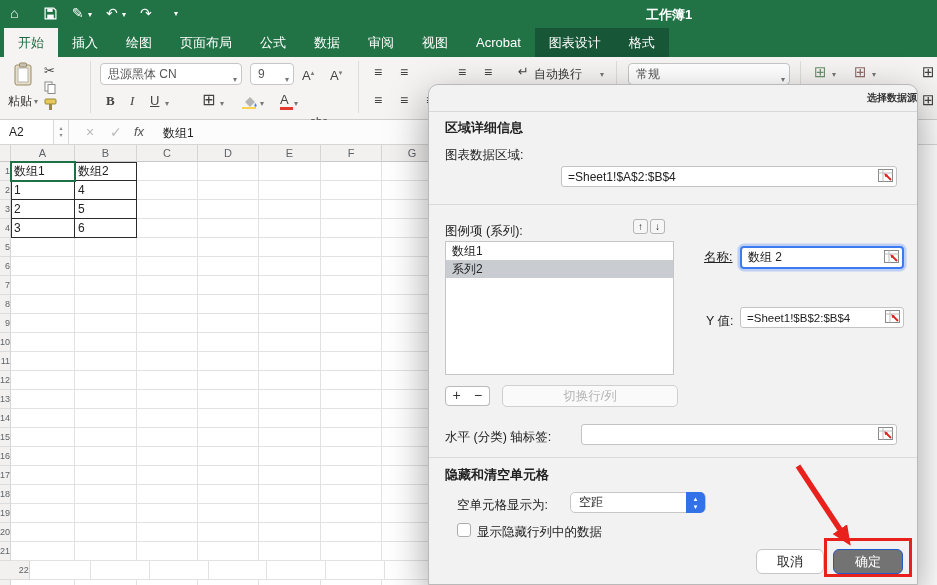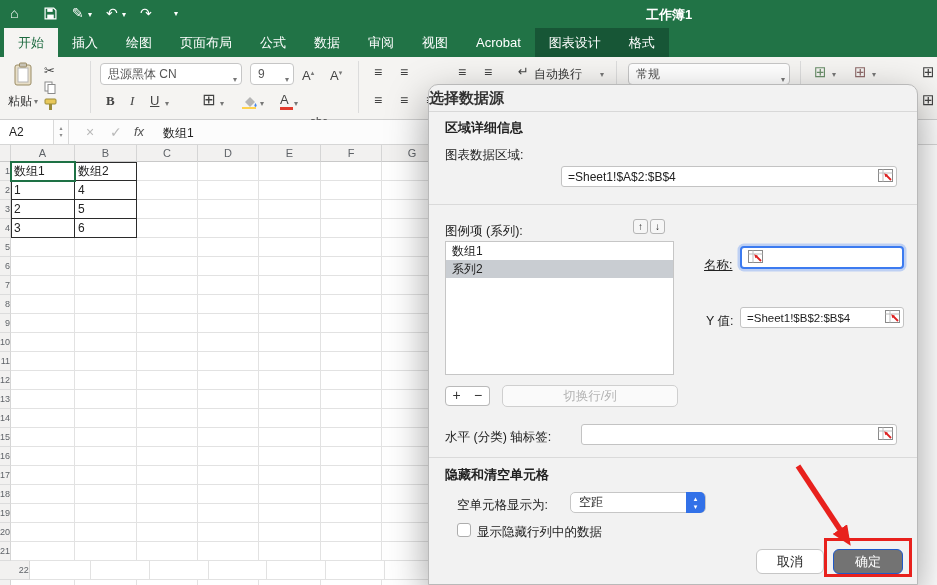--- a/index.html
+++ b/index.html
@@ -50,21 +50,21 @@
          font-size:12px;line-height:18px;padding-left:3px;overflow:hidden;white-space:nowrap;}
   .gcell.boxed{border-right:1px solid #2b2b2b;border-bottom:1px solid #2b2b2b;}
   .range-outline{position:absolute;border:1px solid #2b2b2b;pointer-events:none;box-sizing:border-box;}
   .sel-outline{position:absolute;border:2px solid #1e7145;pointer-events:none;box-sizing:border-box;}
 
   
   .dialog{position:absolute;left:428px;top:84px;width:490px;height:501px;background:#f2f2f2;
           border:1px solid #b9b9b9;border-radius:10px 10px 0 0;box-sizing:border-box;
           box-shadow:0 14px 40px rgba(0,0,0,.38);z-index:50;}
   .dlg-titlebar{position:absolute;left:0;top:0;width:100%;height:27px;border-bottom:1px solid #d8d8d8;box-sizing:border-box;}
-  .dlg-title{width:100%;text-align:left;font-size:15px;font-weight:600;color:#333;line-height:26px;}
+  .dlg-title{width:100%;text-align:right;font-size:10px;font-weight:600;color:#333;line-height:26px;}
   .sec-title{position:absolute;font-size:13px;font-weight:bold;color:#222;}
   .dlabel{position:absolute;font-size:12.5px;color:#222;white-space:nowrap;}
   .dfield{position:absolute;background:#fff;border:1px solid #c3c3c3;border-radius:3px;box-sizing:border-box;
           display:flex;align-items:center;padding:0 3px 0 6px;font-size:12px;color:#222;}
   .dfield .val{flex:1;overflow:hidden;white-space:nowrap;}
   .dfield.focus{border:2px solid #3c7bf0;box-shadow:0 0 0 2.5px rgba(70,130,246,.3);border-radius:4px;}
   .hdiv{position:absolute;left:0;width:100%;height:1px;background:#dadada;}
   .mini-btn{position:absolute;width:15px;height:15px;background:#f6f6f6;border:1px solid #b5b5b5;border-radius:3px;
             box-sizing:border-box;text-align:center;font-size:10px;line-height:13px;color:#222;font-weight:bold;}
   .listbox{position:absolute;background:#fff;border:1px solid #c6c6c6;box-sizing:border-box;overflow:hidden;}
@@ -482,22 +482,23 @@
 
   <div class="dlabel" style="left:16px;top:138px;">图例项 (系列):</div>
   <div class="mini-btn" style="left:204px;top:134px;">↑</div>
   <div class="mini-btn" style="left:221px;top:134px;">↓</div>
 
   <div class="listbox" style="left:16px;top:156px;width:229px;height:134px;">
       <div class="series-item">数组1</div>
       <div class="series-item selected">系列2</div>
     </div>
 
-  <div class="dlabel" style="left:275px;top:172px;text-decoration:underline;">名称:</div>
+  <div class="dlabel" style="left:275px;top:164px;text-decoration:underline;">名称:</div>
   <div class="dfield focus" style="left:311px;top:161px;width:164px;height:23px;">
+    <span class="val">数组 2</span>
     <span>
       <svg width="15" height="13" viewBox="0 0 15 13">
           <rect x="0.5" y="0.5" width="14" height="12" fill="#fff" stroke="#8a8a8a"></rect>
           <path d="M0.5 4 H14.5 M5 0.5 V12.5" stroke="#bdbdbd"></path>
           <path d="M13 11 L8 6" stroke="#d22" stroke-width="1.8"></path>
           <path d="M6.2 4.2 l1.2 4 2.4-2.4 z" fill="#d22"></path>
         </svg>
     </span>
   </div>
 

